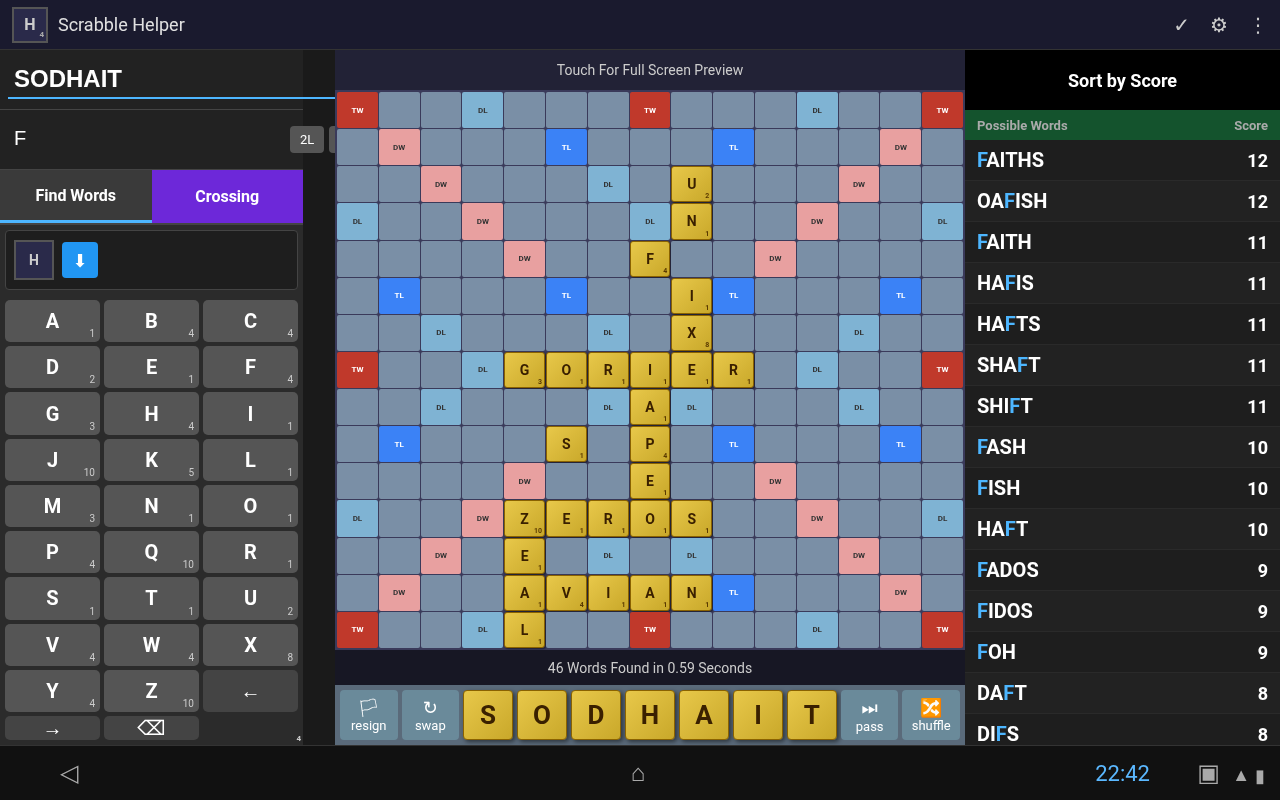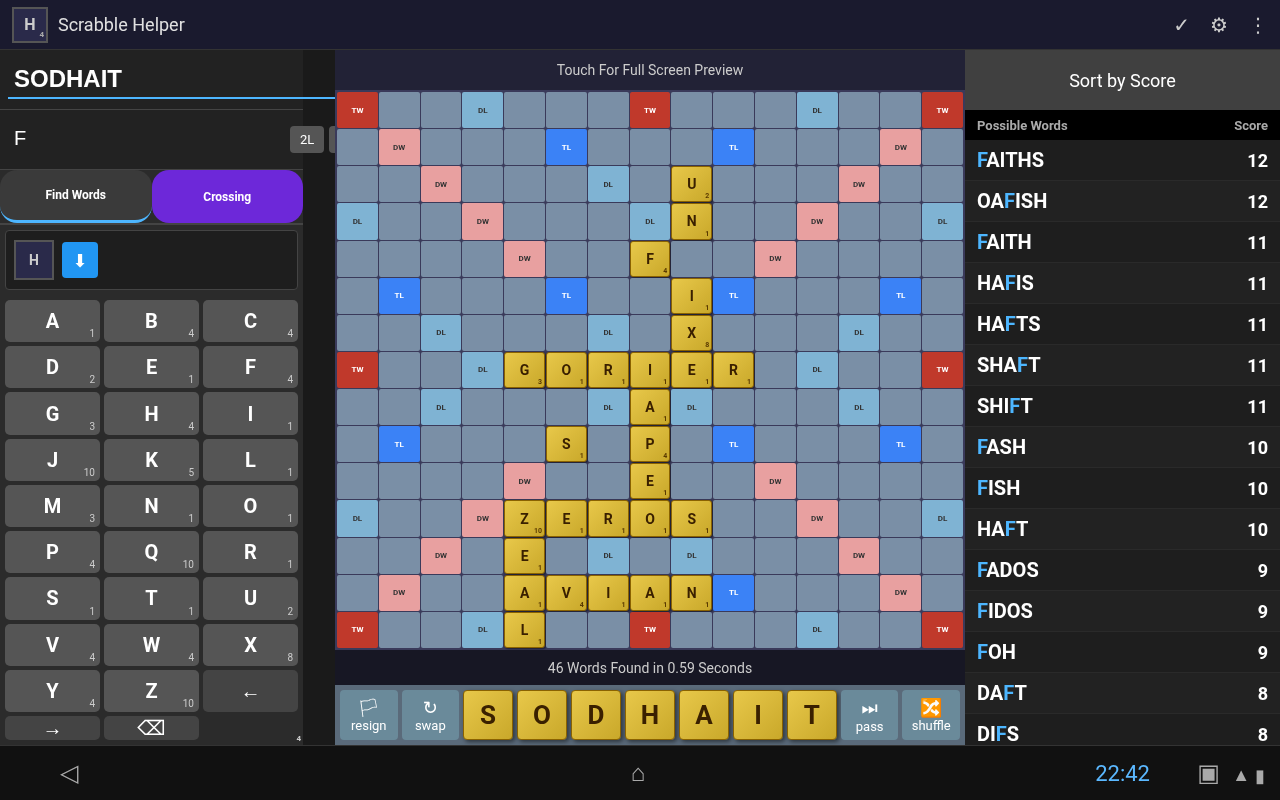--- a/index.html
+++ b/index.html
@@ -178,25 +178,24 @@
     #tabs-row {
       height: 55px;
       display: flex;
       border-bottom: 2px solid #444;
     }
     .tab-btn {
       flex: 1;
       display: flex;
       align-items: center;
       justify-content: center;
-      font-size: 12px;
+      font-size: 16px;
       font-weight: bold;
       cursor: pointer;
       color: #fff;
-      border-radius: 17px;
     }
     .tab-btn.active {
       background: #3a3a3a;
       border-bottom: 3px solid #4db6ff;
     }
     .tab-btn.inactive {
       background: #6d28d9;
     }
 
     
@@ -407,32 +406,32 @@
       top: 50px;
       right: 0;
       width: 315px;
       bottom: 55px;
       background: #1e1e1e;
       display: flex;
       flex-direction: column;
     }
     #sort-bar {
       height: 60px;
-      background: #404040;
+      background: #000000;
       display: flex;
       align-items: center;
       justify-content: center;
       font-size: 18px;
       color: #fff;
-      font-weight: normal;
+      font-weight: bold;
       cursor: pointer;
     }
     #results-header {
       height: 30px;
-      background: #000000;
+      background: #14532d;
       display: flex;
       align-items: center;
       padding: 0 12px;
       gap: 24px;
     }
     #results-header-word {
       flex: 1;
       font-size: 13px;
       font-weight: bold;
       color: #aaa;

